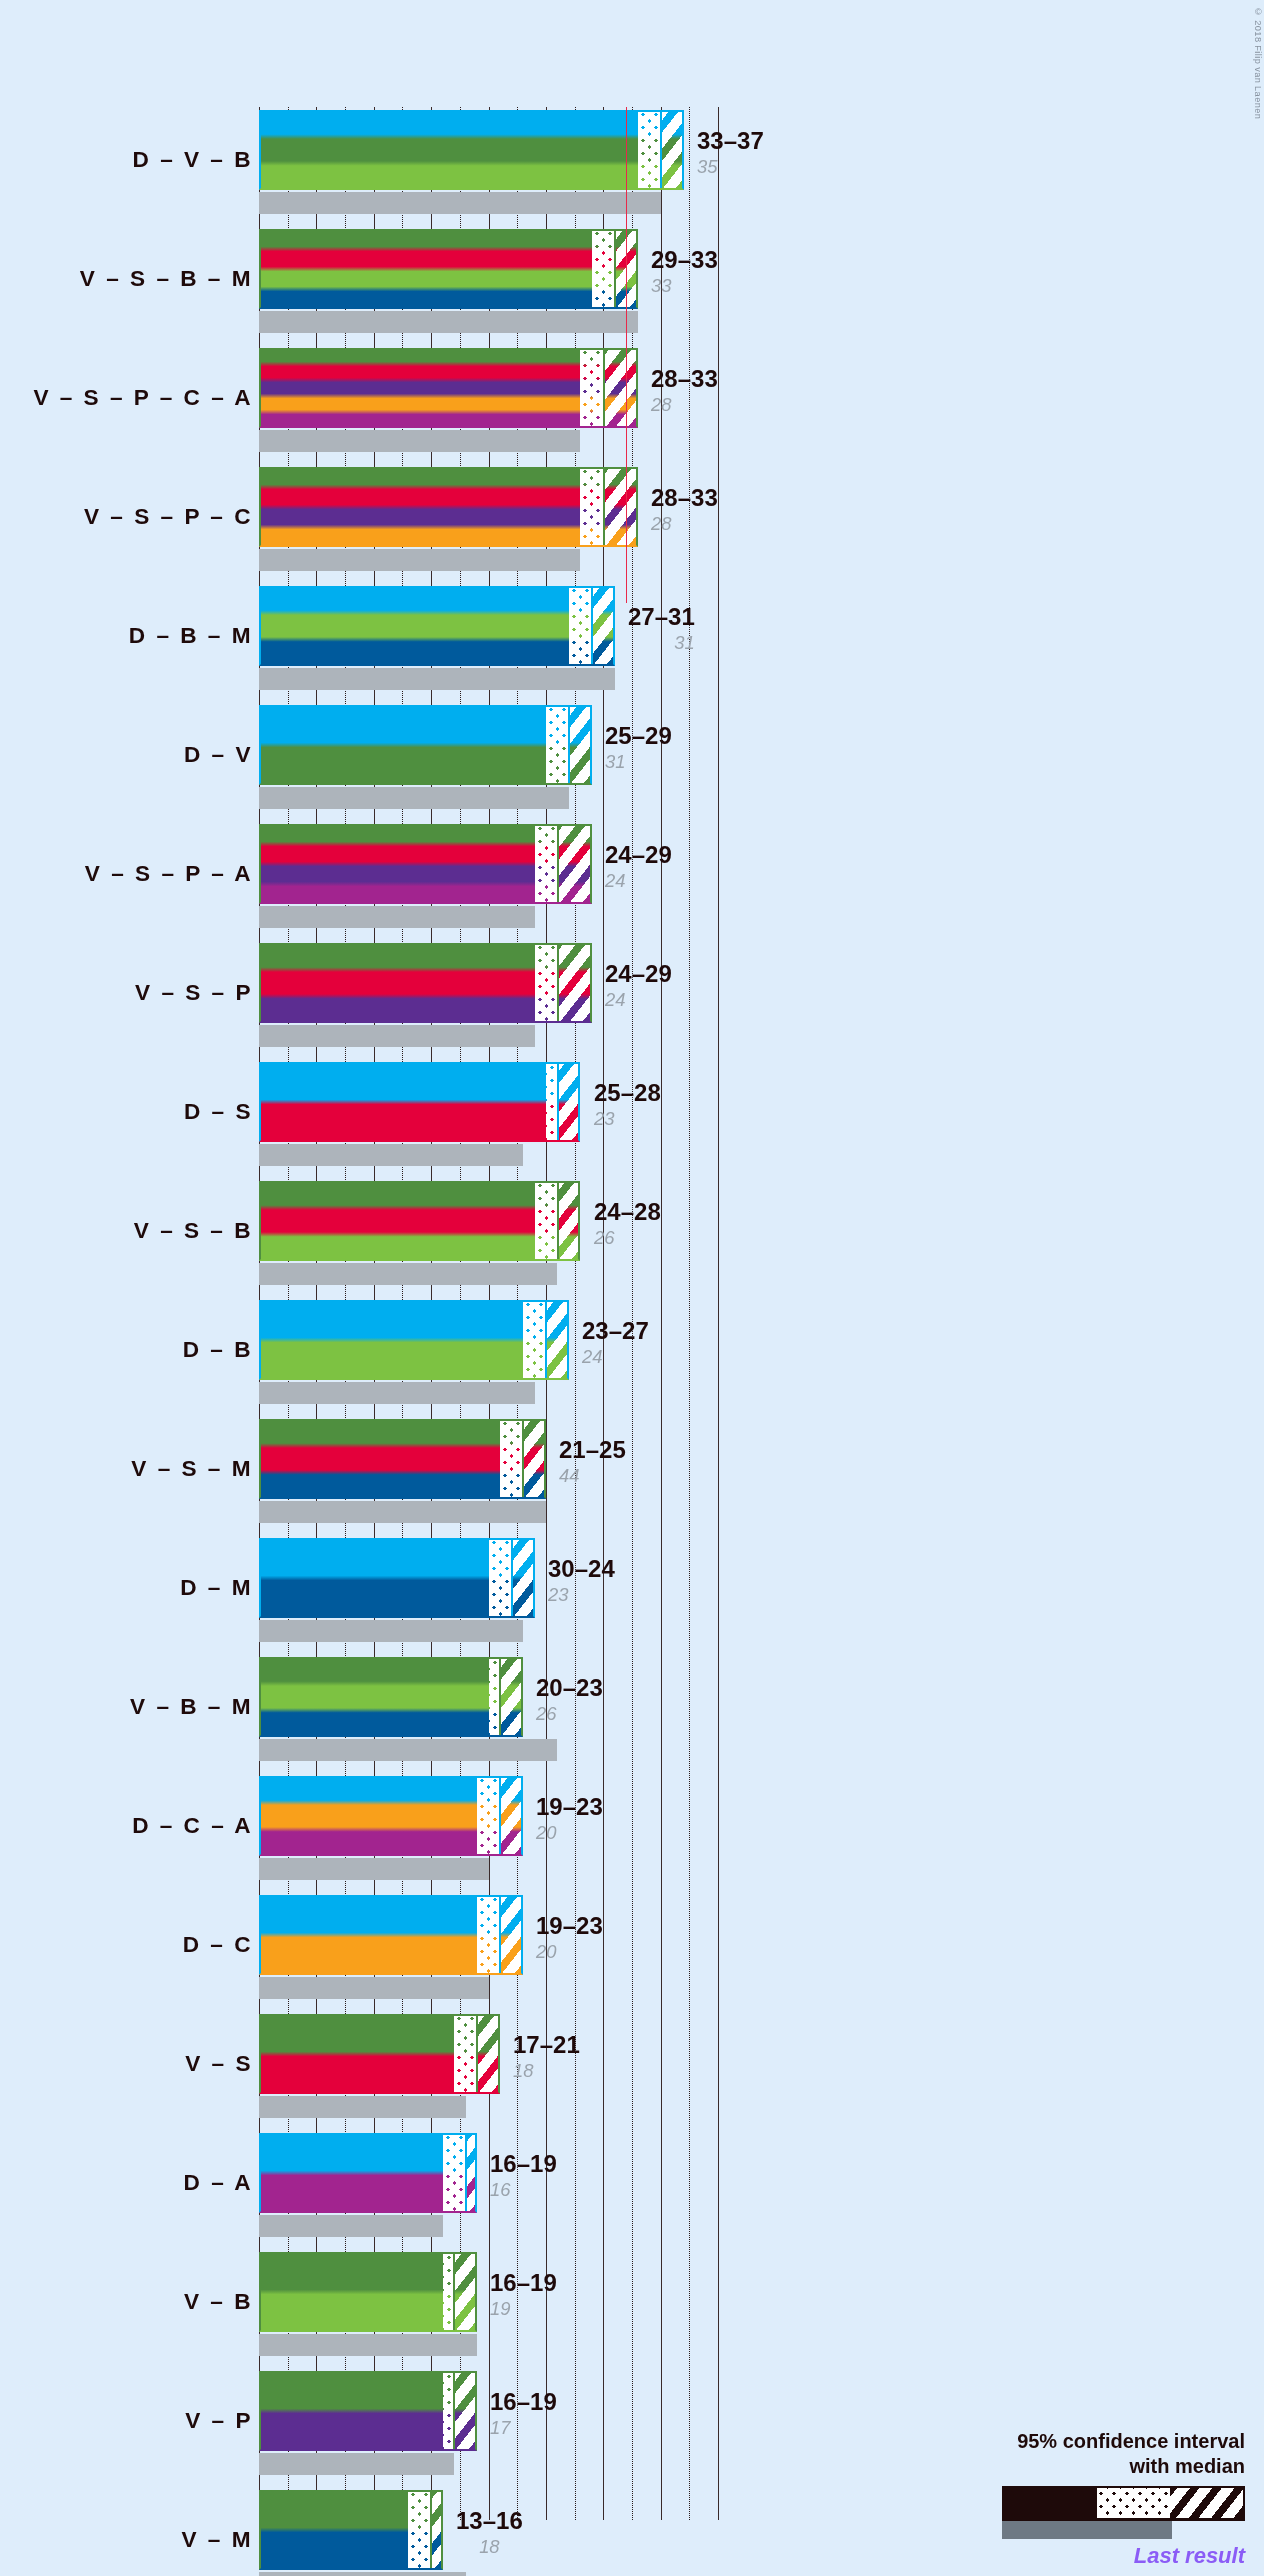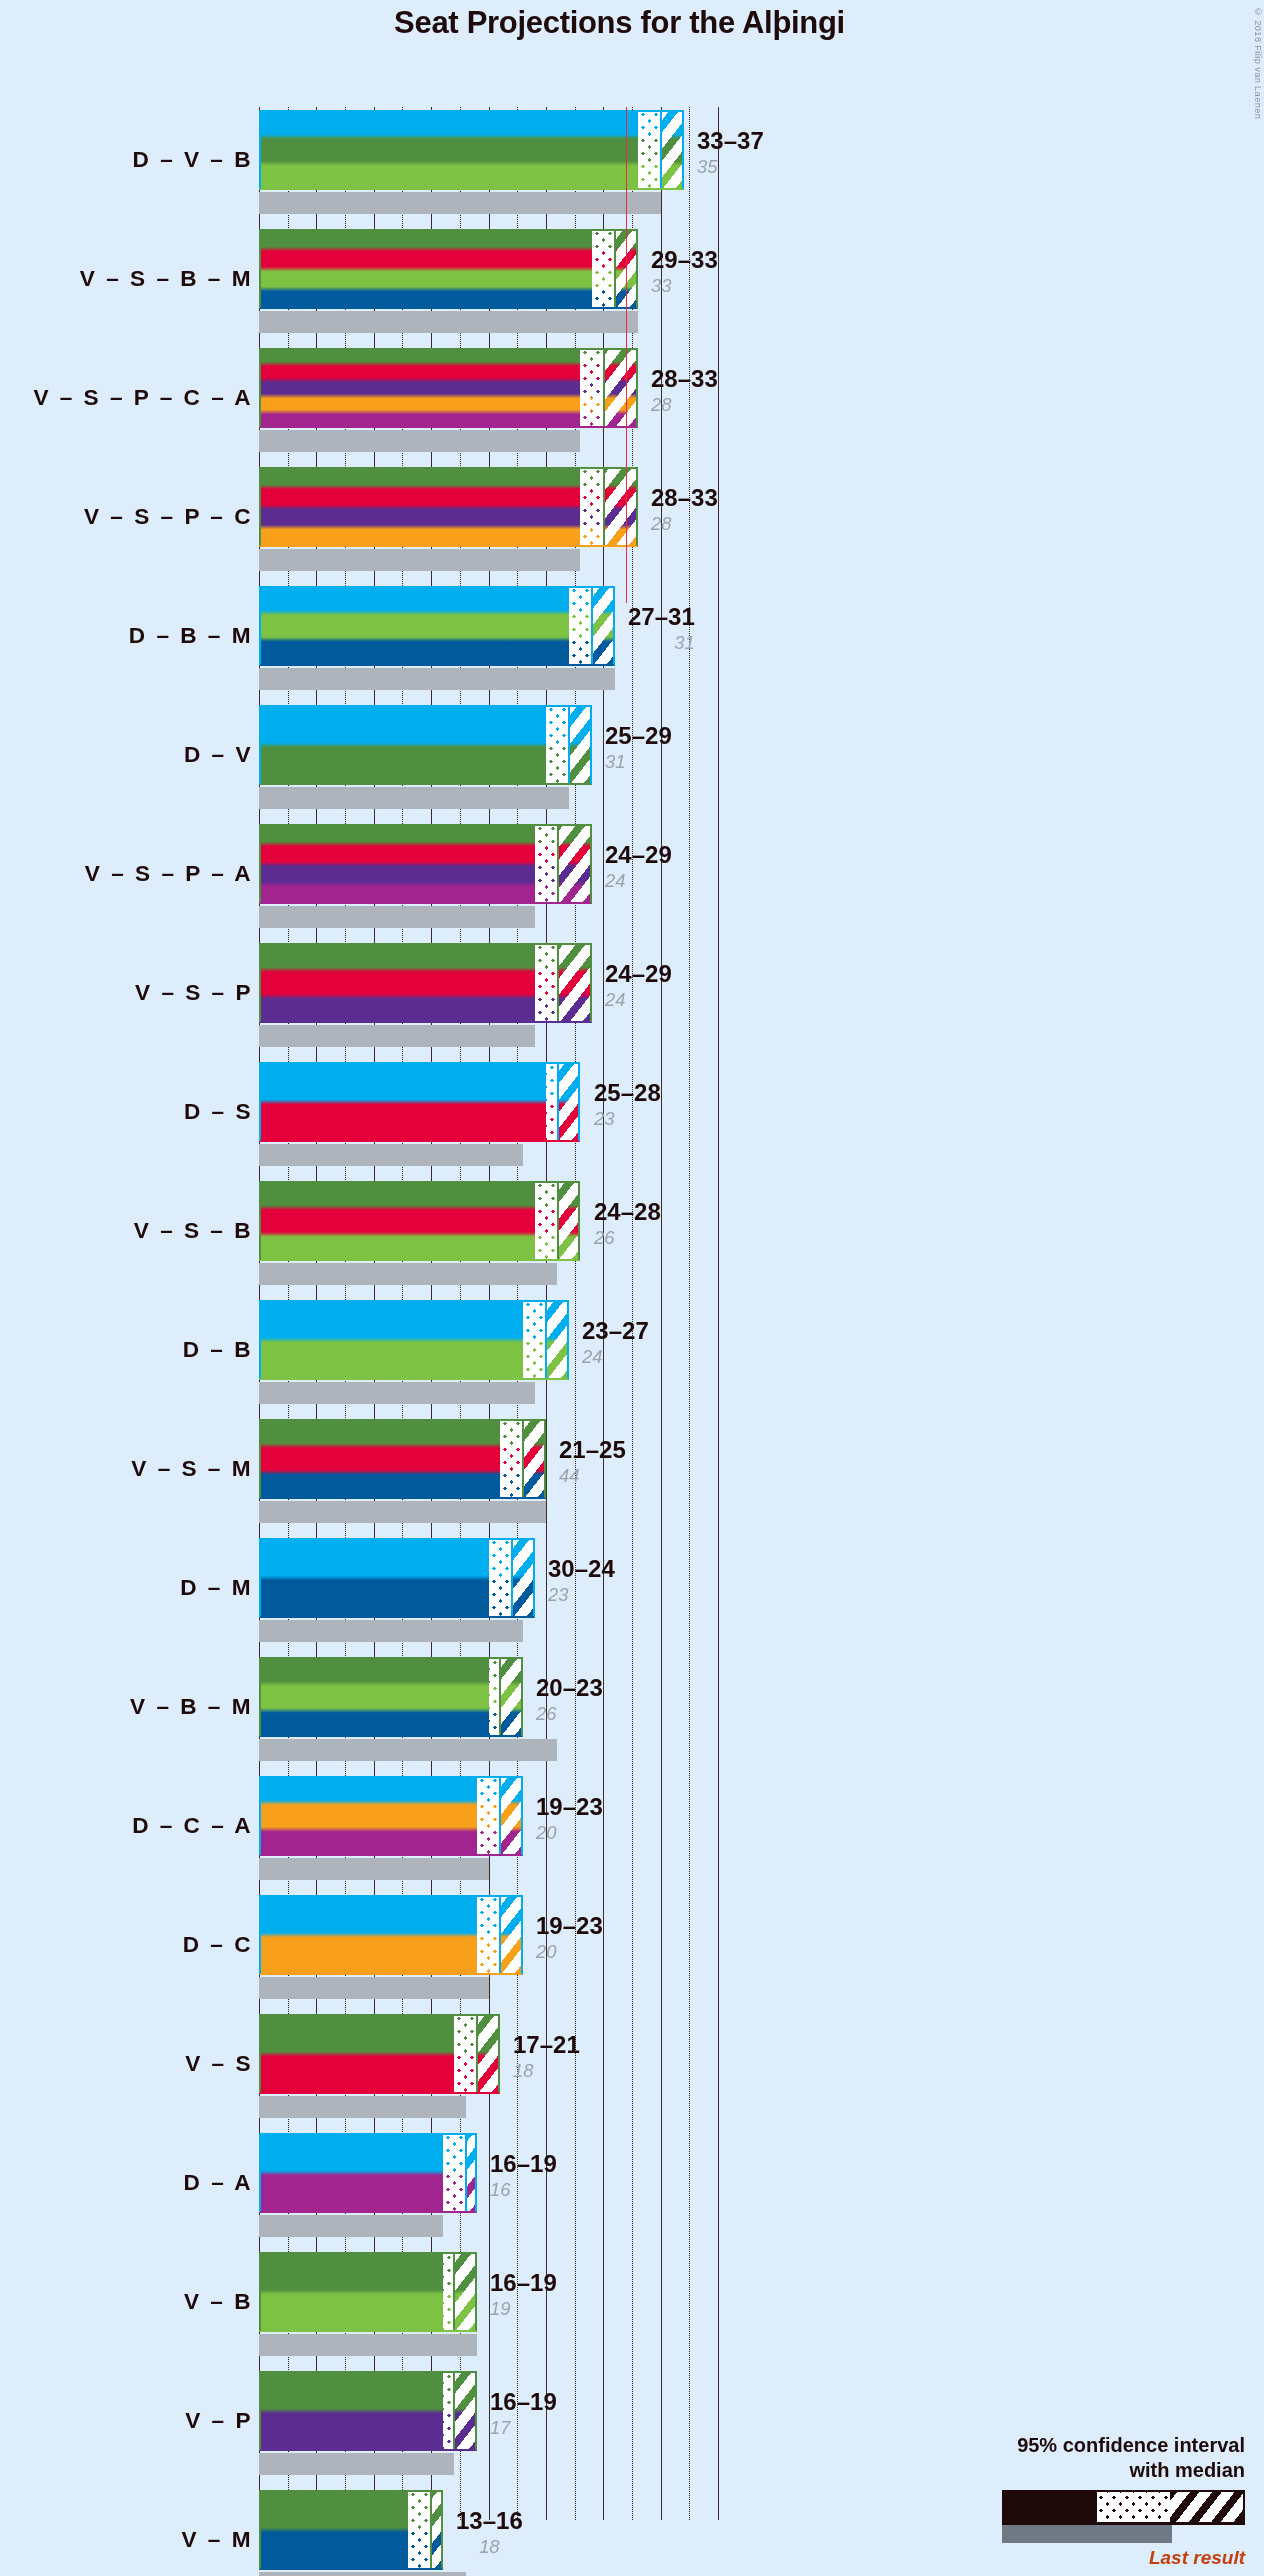--- a/index.html
+++ b/index.html
@@ -106,30 +106,29 @@
   }
   .lg-diag {
     position:absolute; right:0px; top:0; width:73px; height:30px;
     background:#1E0A0A;
   }
   .lg-last {
     position:absolute; right:73px; top:35px; width:170px; height:18.4px;
     background:#6E7984;
   }
   .lg-lastlabel {
-    text-align:right; font-size:19px; font-style:italic;
-    font-weight:bold; color:#c2410c; margin-top:3.4px;
+    text-align:right; font-size:22px; font-style:italic;
+    font-weight:bold; color:#8b5cf6; margin-top:3.4px;
   }
 </style>
 </head>
 <body>
 
 <div id="chart-root">
 
-  <div class="title">Seat Projections for the Alþingi</div>
   <div class="copyright">© 2018 Filip van Laenen</div>
 
   <div id="plot">
     <div id="gridlayer">
         <div class="gridline" style="left: 259px;"></div>
         <div class="gridline dotted" style="left: 288px;"></div>
         <div class="gridline" style="left: 316px;"></div>
         <div class="gridline dotted" style="left: 345px;"></div>
         <div class="gridline" style="left: 374px;"></div>
         <div class="gridline dotted" style="left: 402px;"></div>

